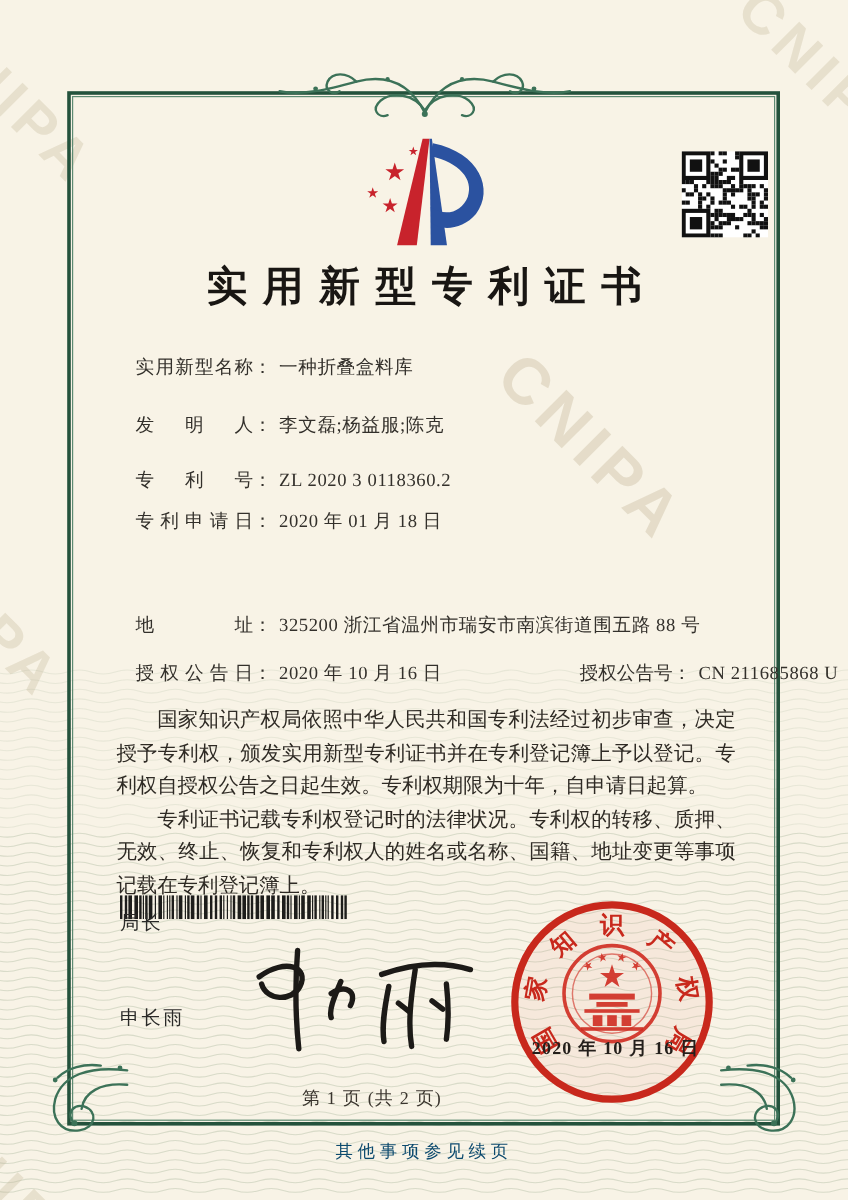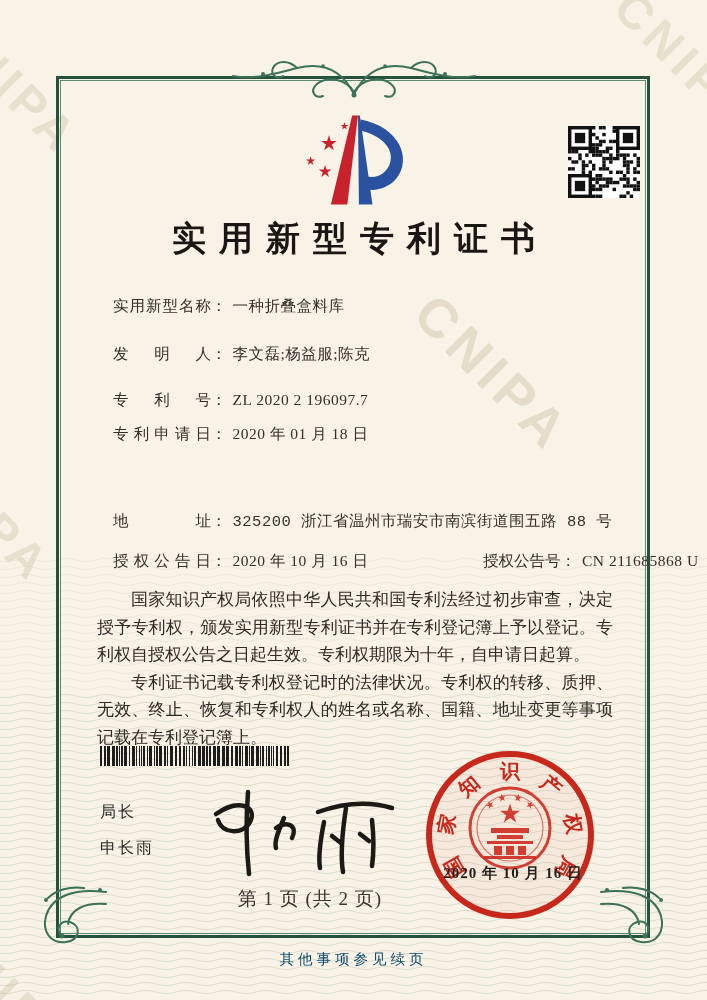--- a/index.html
+++ b/index.html
@@ -28,22 +28,22 @@
   .grant-no-group{position:absolute;left:370px;top:0;white-space:nowrap;}
   
   .body-text{position:absolute;left:97px;top:586px;width:516px;font-size:17px;
              line-height:27.5px;color:#2e2a24;text-align:justify;}
   .body-text p{margin:0;text-indent:2em;}
   
   .signer{position:absolute;left:100px;font-size:16px;color:#2a2a28;
           font-family:"Liberation Sans","DejaVu Sans",sans-serif;letter-spacing:2px;}
   .seal-date{position:absolute;left:430px;top:864px;width:166px;text-align:center;
              font-size:15px;font-weight:700;color:#241f1b;letter-spacing:1px;z-index:5;}
-  .page-info{position:absolute;left:0;top:886px;width:620px;text-align:center;
-             font-size:19px;color:#3a352e;letter-spacing:1px;}
+  .page-info{position:absolute;left:0;top:906px;width:620px;text-align:center;
+             font-size:15px;color:#3a352e;letter-spacing:1px;}
   .footer-note{position:absolute;left:0;top:950px;width:707px;text-align:center;
                font-size:14.5px;color:#0c4a6e;letter-spacing:4px;}
   svg{display:block;}
 </style>
 </head>
 <body>
 
 <div class="page">
 
   <svg id="waves" class="abs" width="707" height="1000" viewBox="0 0 707 1000" style="left:0;top:0;">
@@ -316,26 +316,26 @@
 
   <div class="title">实用新型专利证书</div>
 
   <div class="row" style="top:296px;">
     <span class="lbl">实用新型名称</span><span class="colon">：</span><span class="val">一种折叠盒料库</span>
   </div>
   <div class="row" style="top:344px;">
     <span class="lbl">发明人</span><span class="colon">：</span><span class="val">李文磊;杨益服;陈克</span>
   </div>
   <div class="row" style="top:390px;">
-    <span class="lbl">专利号</span><span class="colon">：</span><span class="val">ZL 2020 2 196097.7</span>
+    <span class="lbl">专利号</span><span class="colon">：</span><span class="val">ZL 2020 3 0118360.2</span>
   </div>
   <div class="row" style="top:424px;">
     <span class="lbl">专利申请日</span><span class="colon">：</span><span class="val">2020 年 01 月 18 日</span>
   </div>
-  <div class="row" style="top:511px;font-family:Liberation Mono, monospace;">
+  <div class="row" style="top:511px;">
     <span class="lbl">地址</span><span class="colon">：</span><span class="val">325200 浙江省温州市瑞安市南滨街道围五路 88 号</span>
   </div>
   <div class="row" style="top:551px;">
     <span class="lbl">授权公告日</span><span class="colon">：</span><span class="val">2020 年 10 月 16 日</span>
     <span class="grant-no-group">
       <span class="lbl" style="width:auto;">授权公告号</span><span class="colon">：</span><span class="val">CN 211685868 U</span>
     </span>
   </div>
 
   <div class="body-text">
@@ -394,21 +394,21 @@
       <rect x="166" y="0" width="1" height="20" fill="#1d1d1b"></rect>
       <rect x="168" y="0" width="2" height="20" fill="#1d1d1b"></rect>
       <rect x="171" y="0" width="1" height="20" fill="#1d1d1b"></rect>
       <rect x="173" y="0" width="1" height="20" fill="#1d1d1b"></rect>
       <rect x="176" y="0" width="2" height="20" fill="#1d1d1b"></rect>
       <rect x="180" y="0" width="2" height="20" fill="#1d1d1b"></rect>
       <rect x="184" y="0" width="2" height="20" fill="#1d1d1b"></rect>
       <rect x="187" y="0" width="2" height="20" fill="#1d1d1b"></rect>
     </svg>
 
-  <div class="signer" style="top:802px;text-align:center;">局长</div>
+  <div class="signer" style="top:759px;text-align:center;">局长</div>
   <div class="signer" style="top:838px;">申长雨</div>
 
   <svg class="abs" style="left:196px;top:784px;" width="210" height="95" viewBox="0 0 210 95">
     <g stroke="#1c1a17" stroke-width="4.5" fill="none" stroke-linecap="round">
       <path d="M52,8 C50,34 50,62 53,90"></path>
       <path d="M20,30 C42,14 62,22 54,38 C47,51 26,50 22,36"></path>
       <path d="M88,34 C82,48 78,58 80,64"></path>
       <path d="M80,44 C92,36 102,42 96,54"></path>
       <path d="M122,28 C150,18 176,18 196,24"></path>
       <path d="M150,24 C146,50 144,70 147,88"></path>

